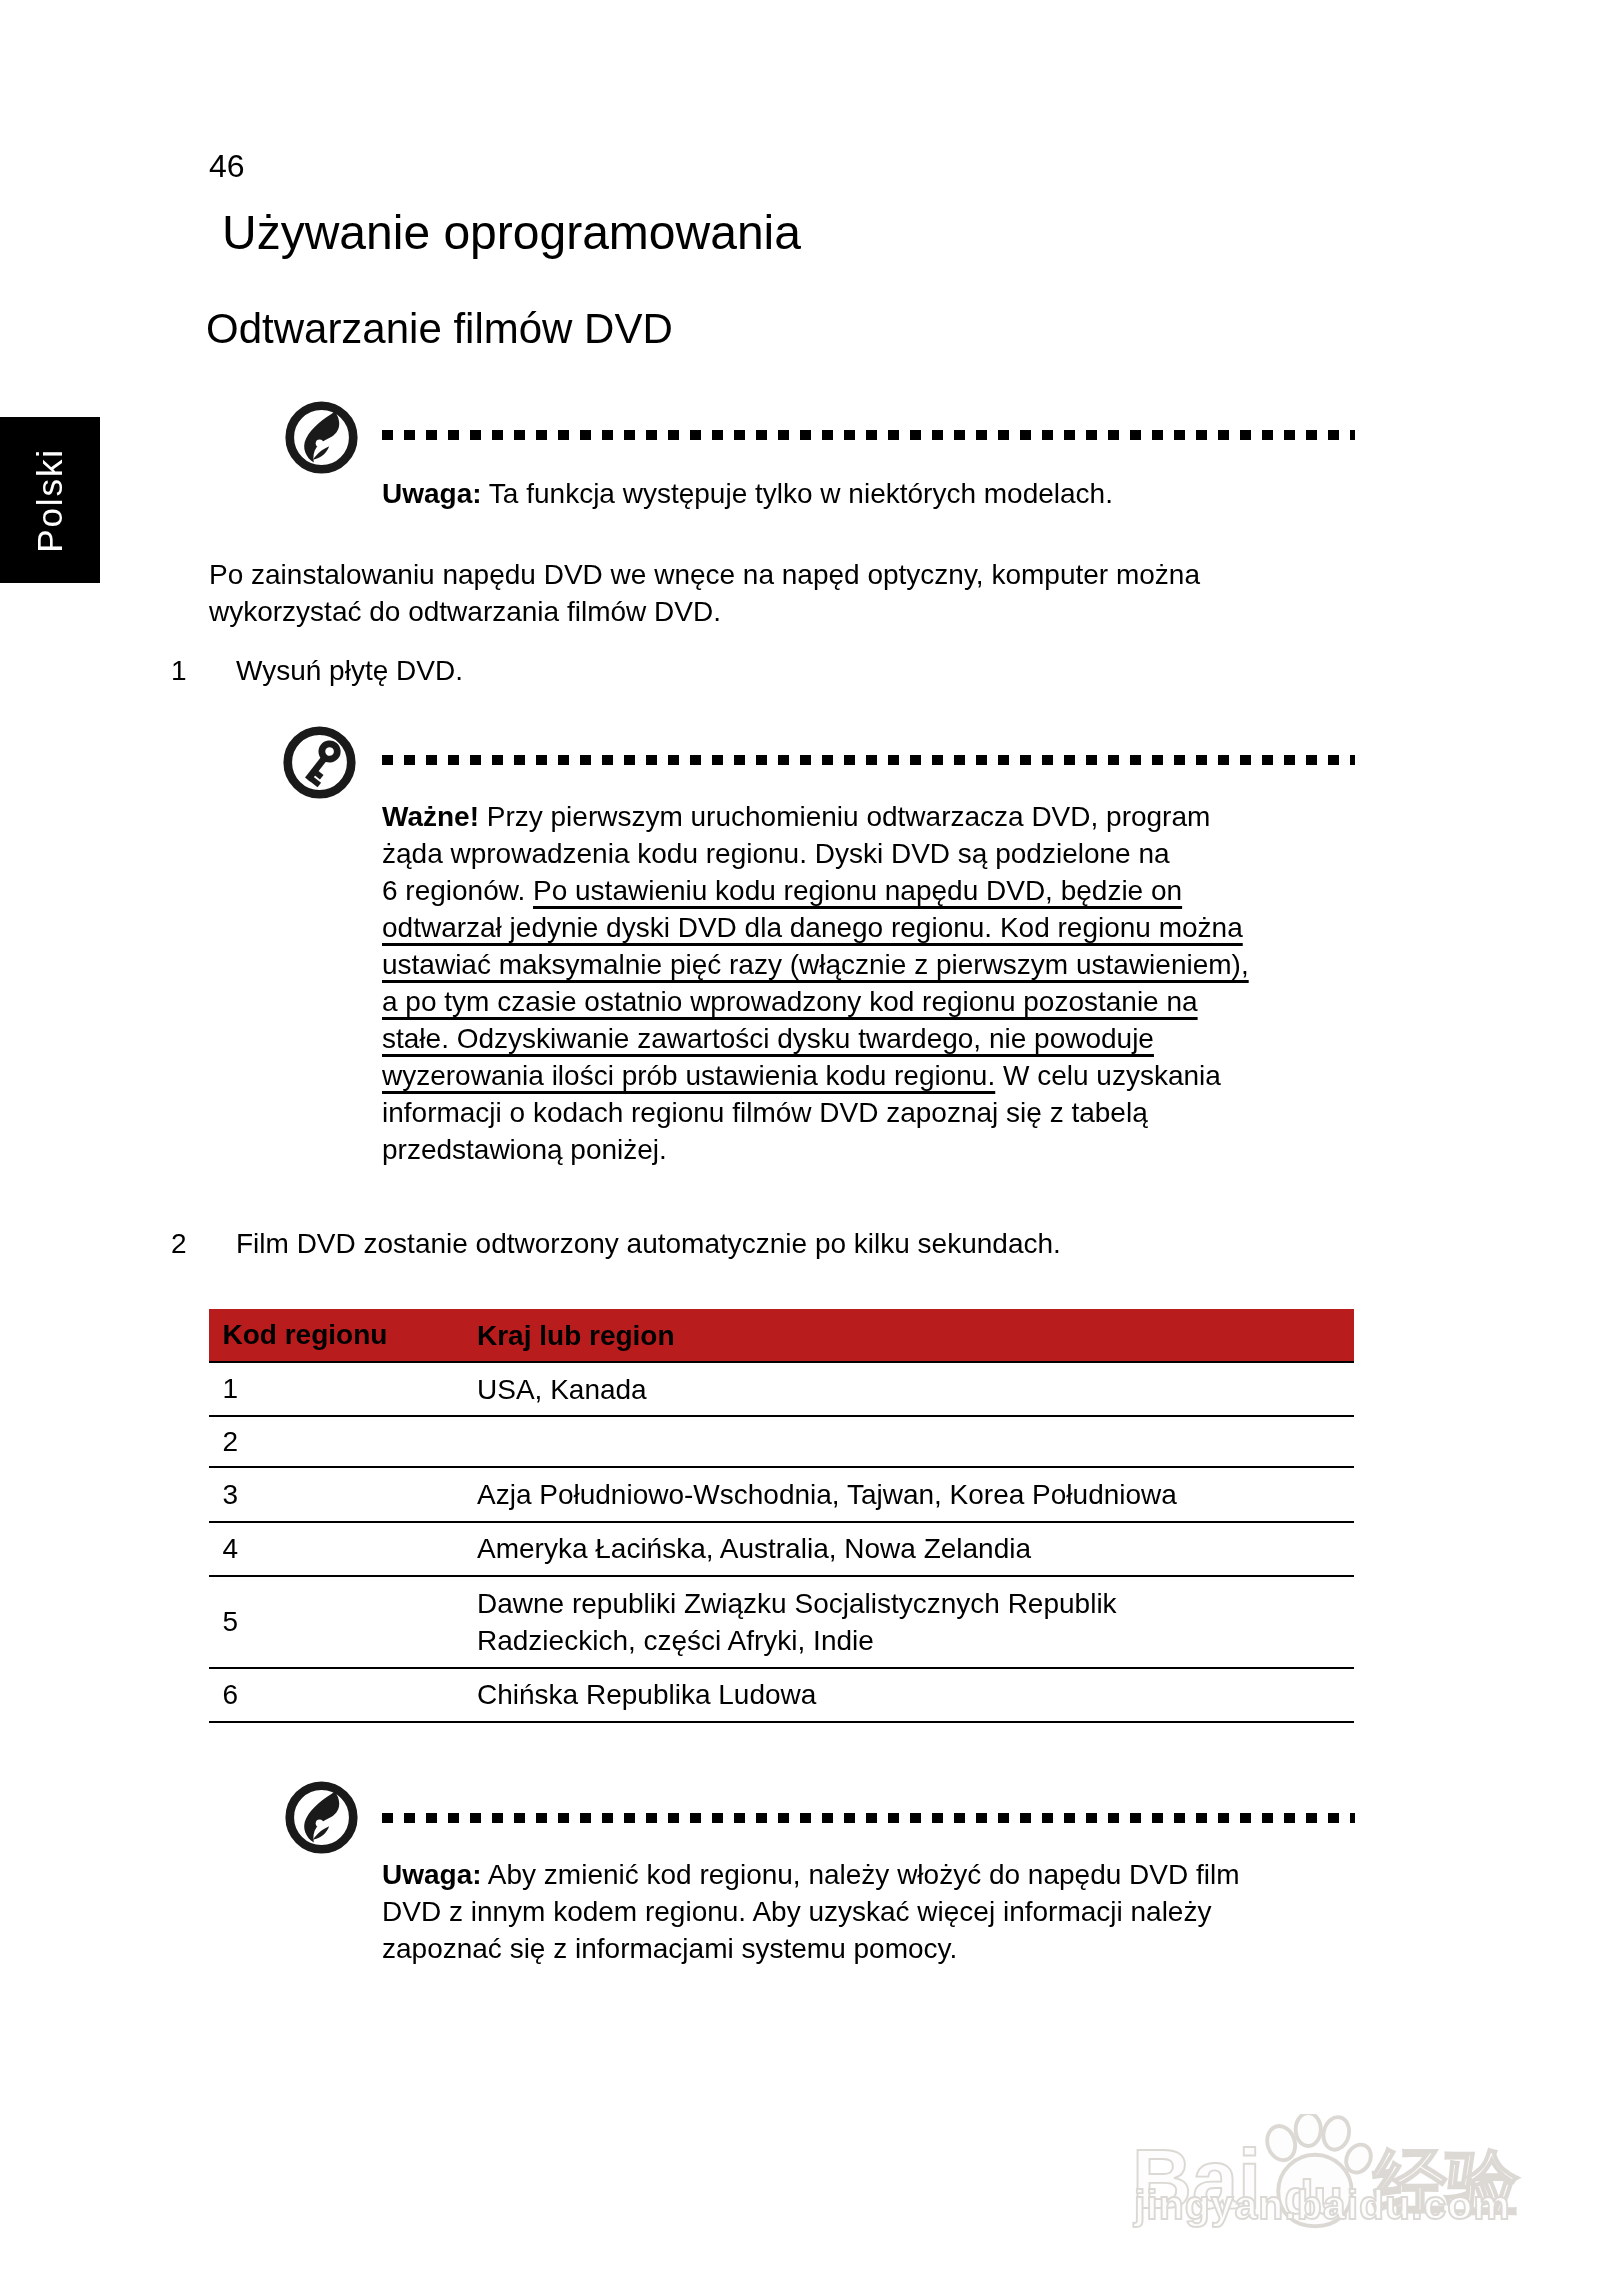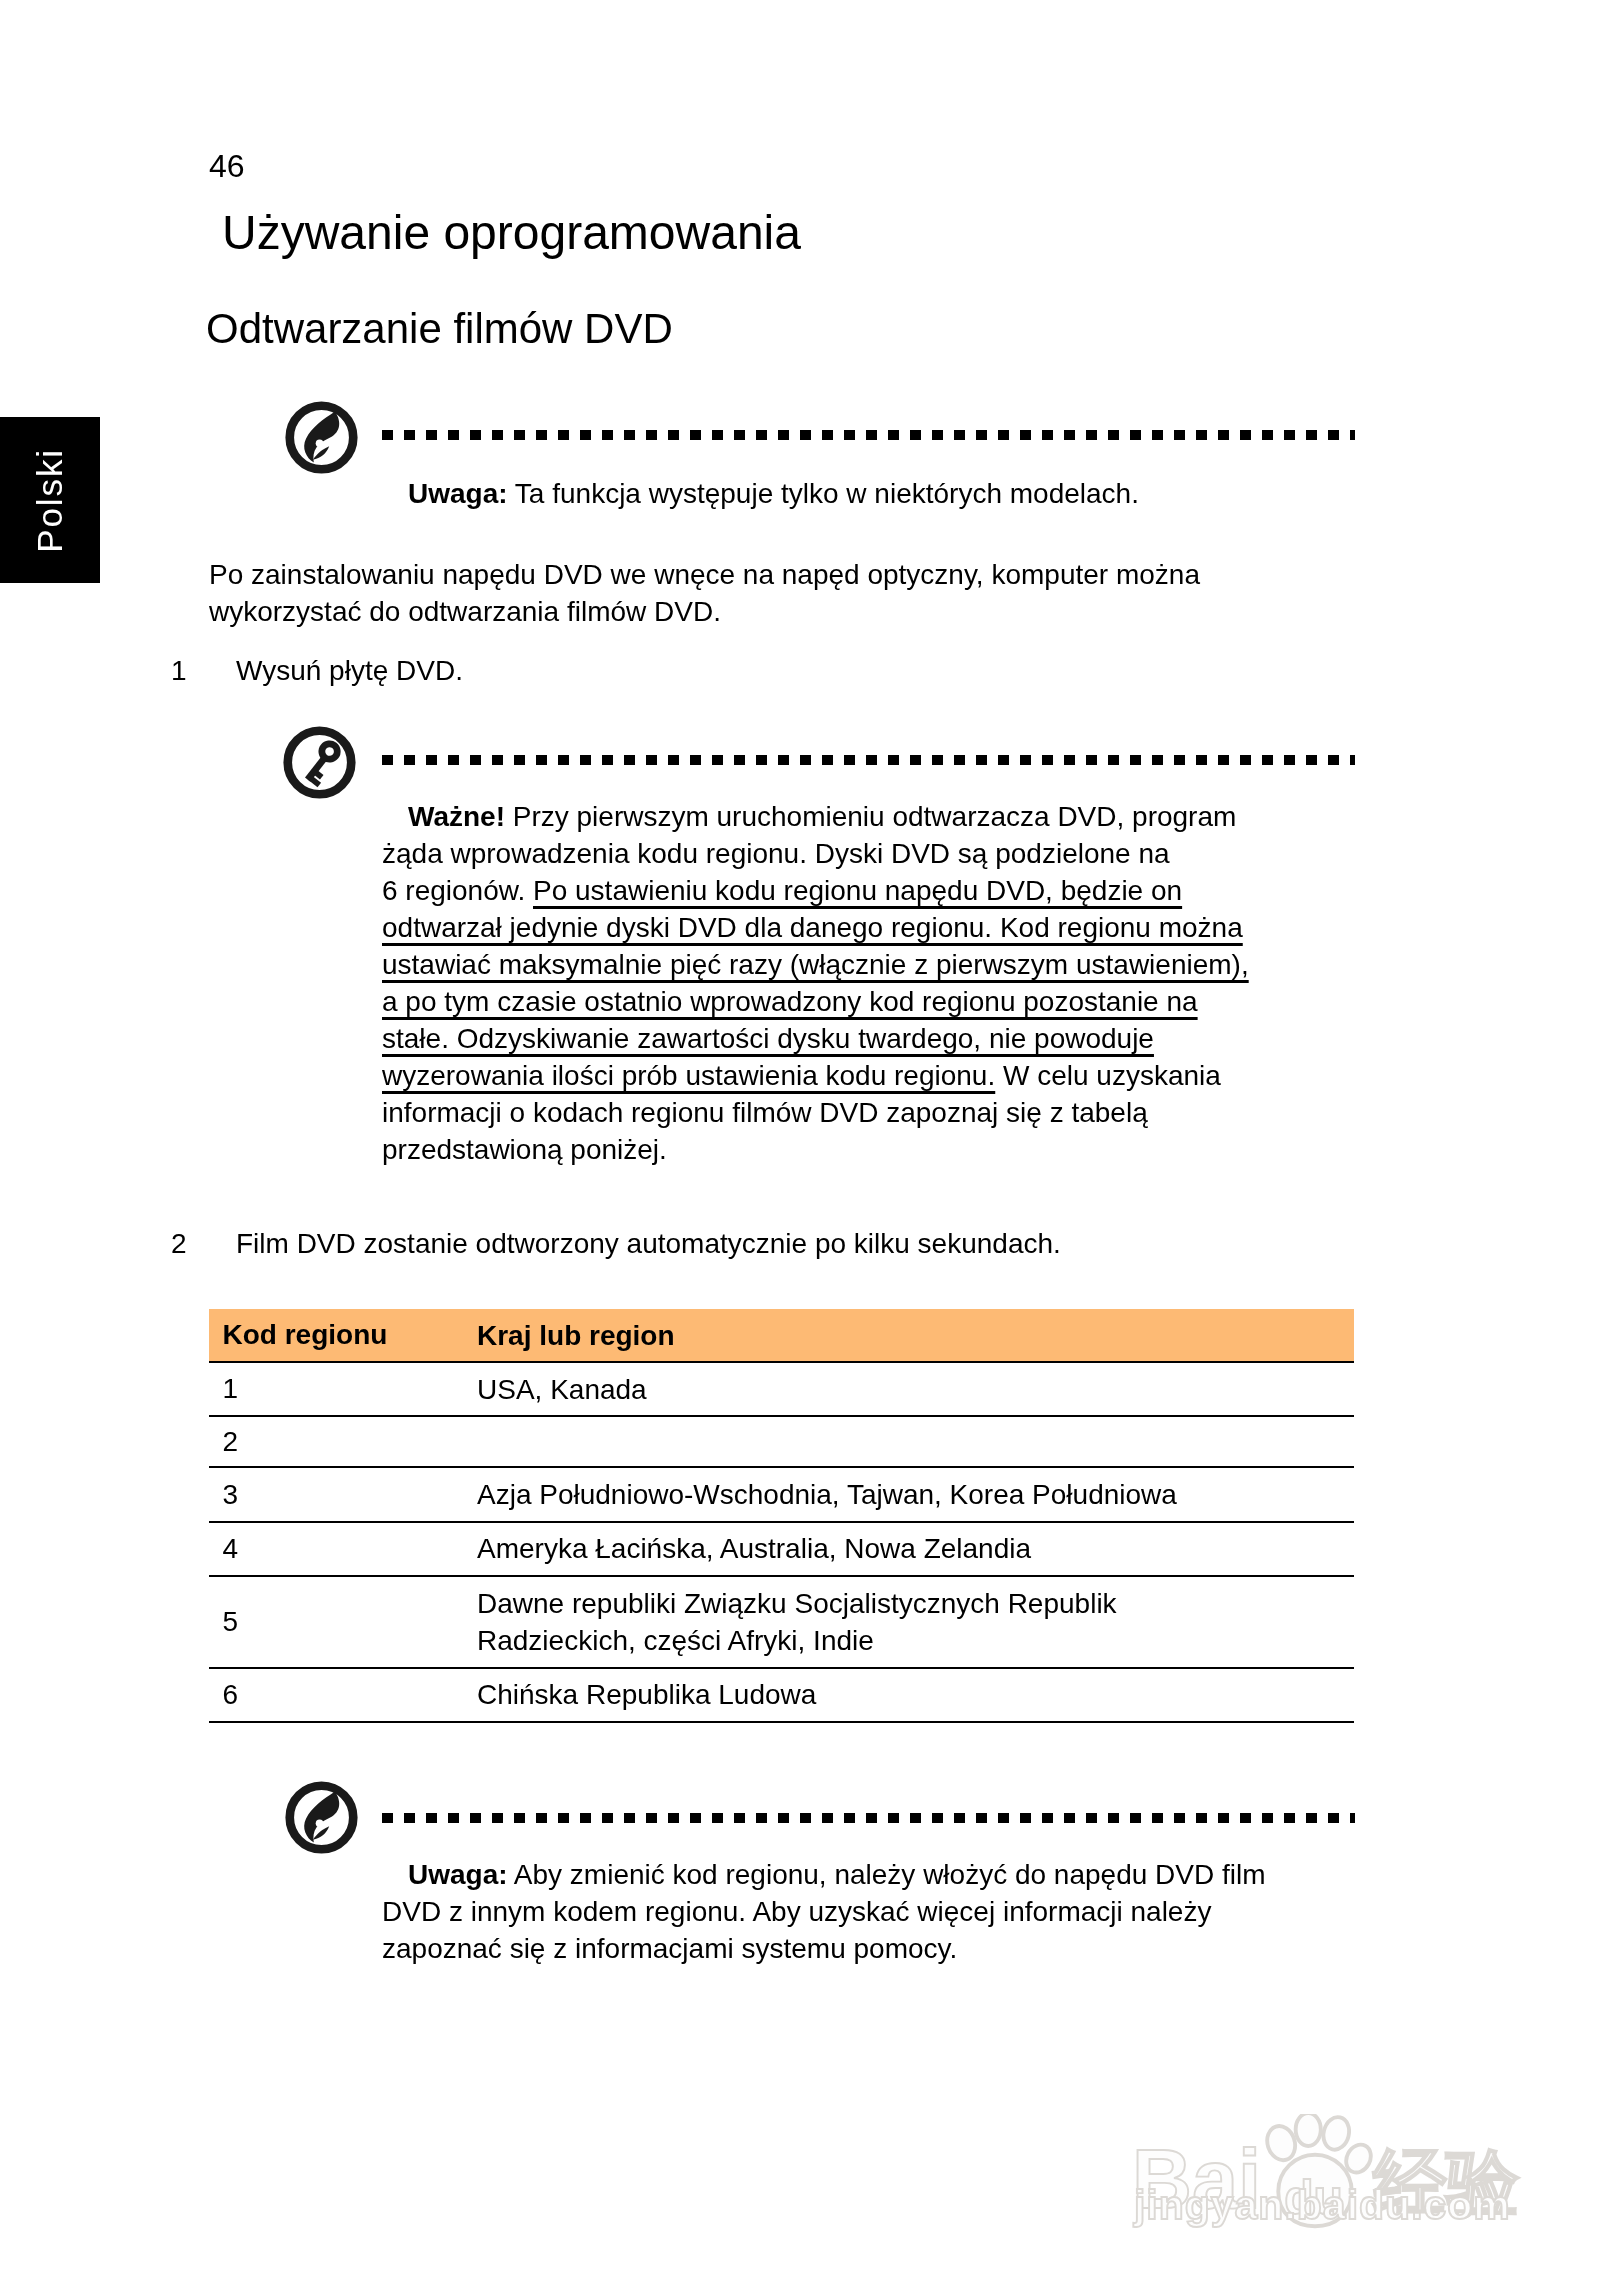--- a/index.html
+++ b/index.html
@@ -11,21 +11,21 @@
   .polski-tab { left:0; top:417px; width:100px; height:166px; background:#000;
                 display:flex; align-items:center; justify-content:center; }
   .polski-tab span { writing-mode:vertical-rl; transform:rotate(180deg);
                      color:#fff; font-size:35px; font-weight:500; letter-spacing:1.9px; }
 
   .page-number { left:209px; top:100px; font-size:32px;margin-top:48px; }
   .doc-title   { left:206px; top:189px; font-size:48px; font-weight:400; margin:16px; }
   .doc-subtitle{ left:206px; top:305px; font-size:42px; font-weight:400; margin:0; }
 
   .body-text { font-size:28px; line-height:37px; white-space:nowrap; }
-  .seg-b { font-weight:700;margin-left:26px; }
+  .seg-b { font-weight:700; }
   .seg-u { text-decoration:underline; text-decoration-thickness:2.9px; text-underline-offset:5.8px; }
 
   .intro-para { left:209px; top:556px; }
   .step-num  { font-size:28px; left:171px; }
   .step-text { font-size:28px; left:236px; white-space:nowrap; }
   #step1-num,#step1-text { top:655px; }
   #step2-num,#step2-text { top:1228px; }
 
   .note-icon { width:77px; height:77px; }
   #note1-icon { left:283px; top:399px; }
@@ -112,21 +112,21 @@
     <div><span class="seg-u">stałe. Odzyskiwanie zawartości dysku twardego, nie powoduje</span></div>
     <div><span class="seg-u">wyzerowania ilości prób ustawienia kodu regionu.</span><span> W celu uzyskania</span></div>
     <div><span>informacji o kodach regionu filmów DVD zapoznaj się z tabelą</span></div>
     <div><span>przedstawioną poniżej.</span></div>
   </div>
 
 <div class="abs step-num" id="step2-num">2</div>
 <div class="abs step-text" id="step2-text">Film DVD zostanie odtworzony automatycznie po kilku sekundach.</div>
 
 <div class="abs tbl" id="region-table">
-  <div class="tbl-header" id="tbl-header" style="background: #fdba74;">
+  <div class="tbl-header" id="tbl-header" style="background: #b91c1c;">
     <div class="tbl-col1">Kod regionu</div>
     <div class="tbl-col2">Kraj lub region</div>
   </div>
   <div id="tbl-body">
       <div class="tbl-row">
         <div class="tbl-col1">1</div>
         <div class="tbl-col2">
           <div>USA, Kanada</div>
         </div>
       </div>

